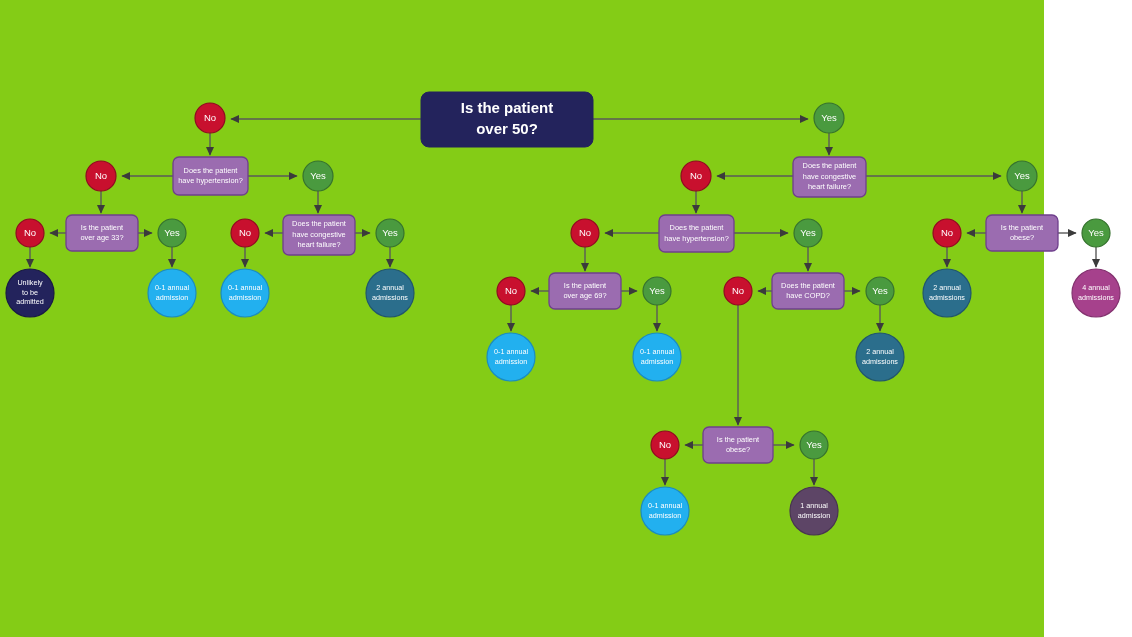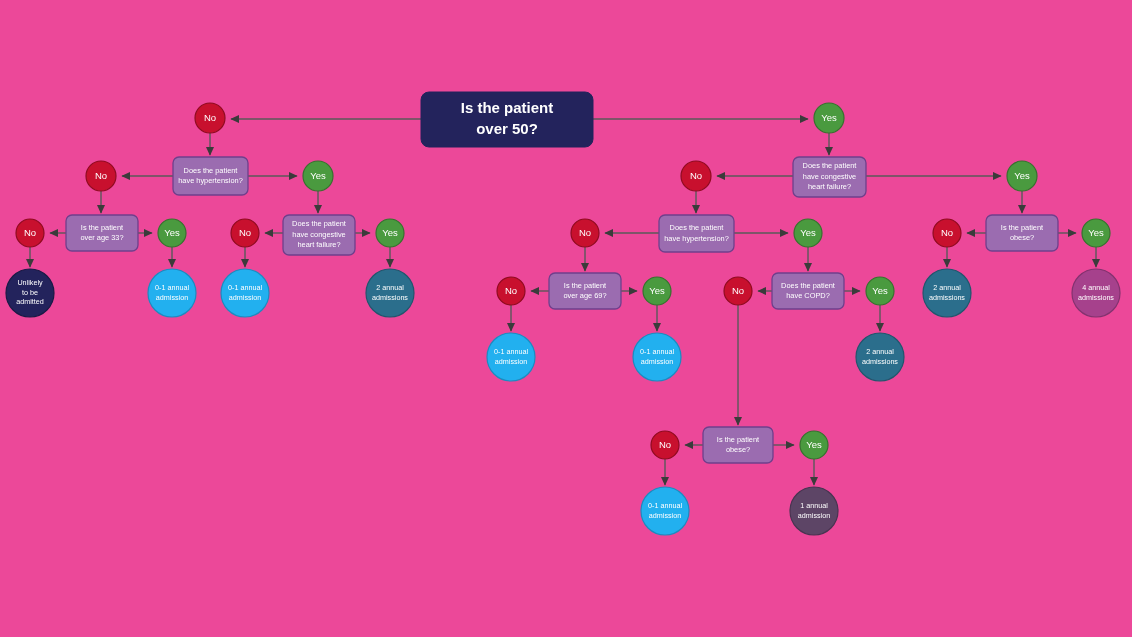--- a/index.html
+++ b/index.html
@@ -9,23 +9,23 @@
     background: #ffffff;
   }
   body {
     width: 1132px;
     height: 637px;
     overflow: hidden;
     font-family: "Liberation Sans", sans-serif;
   }
   #diagram-root {
     position: relative;
-    width: 1132px;
+    width: 1044px;
     height: 637px;
-    background: #ec4899;
+    background: #84cc16;
   }
   svg#tree-svg {
     display: block;
     width: 1132px;
     height: 637px;
   }
   .edge-line {
     stroke: #5a5a5a;
     stroke-width: 1.4;
     fill: none;

